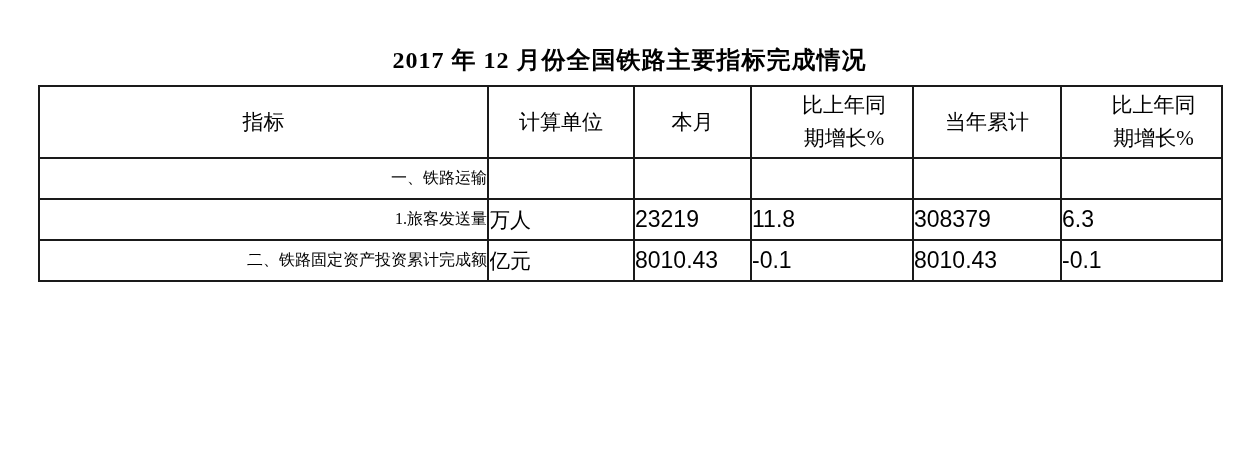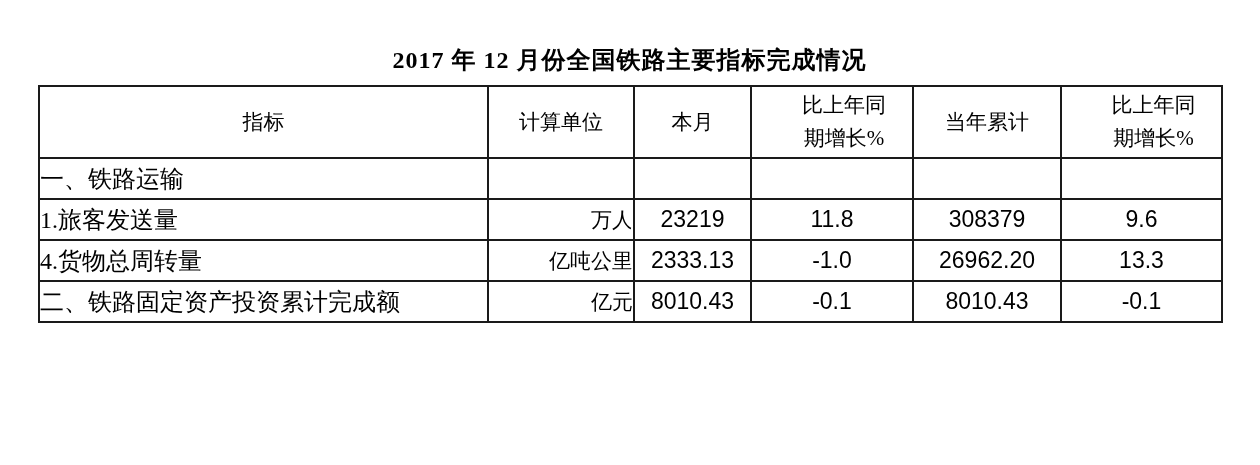--- a/index.html
+++ b/index.html
@@ -45,33 +45,33 @@
   tbody tr { height: 41px; }
   th {
     font-weight: normal;
     font-size: 21px;
     text-align: center;
     line-height: 1.55;
     font-family: "Liberation Serif", "DejaVu Serif", serif;
   }
   th .hline { display: block; padding-left: 24px; }
   td.indicator {
-    text-align: left;
+    text-align: right;
     padding-left: 9px;
-    font-size: 24px;
+    font-size: 16px;
     font-family: "Liberation Serif", "DejaVu Serif", serif;
   }
   td.unit {
-    text-align: right;
+    text-align: left;
     font-size: 21px;
     font-family: "Liberation Serif", "DejaVu Serif", serif;
     border-radius: 17px;
   }
   td.num {
-    text-align: center;
+    text-align: left;
     padding-right: 11px;
     font-size: 23px;
     font-family: "Liberation Sans", "DejaVu Sans", sans-serif;
     margin-top: 24px;
   }
 </style>
 </head>
 <body>
 
 <div class="doc-title">2017 年 12 月份全国铁路主要指标完成情况</div>
@@ -109,29 +109,21 @@
       <td class="num"></td>
       <td class="num"></td>
       <td class="num"></td>
     </tr>
     <tr>
       <td class="indicator">1.旅客发送量</td>
       <td class="unit">万人</td>
       <td class="num">23219</td>
       <td class="num">11.8</td>
       <td class="num">308379</td>
-      <td class="num">9.6</td>
-    </tr>
-    <tr>
-      <td class="indicator">4.货物总周转量</td>
-      <td class="unit">亿吨公里</td>
-      <td class="num">2333.13</td>
-      <td class="num">-1.0</td>
-      <td class="num">26962.20</td>
-      <td class="num">13.3</td>
+      <td class="num">6.3</td>
     </tr>
     <tr>
       <td class="indicator">二、铁路固定资产投资累计完成额</td>
       <td class="unit">亿元</td>
       <td class="num">8010.43</td>
       <td class="num">-0.1</td>
       <td class="num">8010.43</td>
       <td class="num">-0.1</td>
     </tr>
   </tbody>

